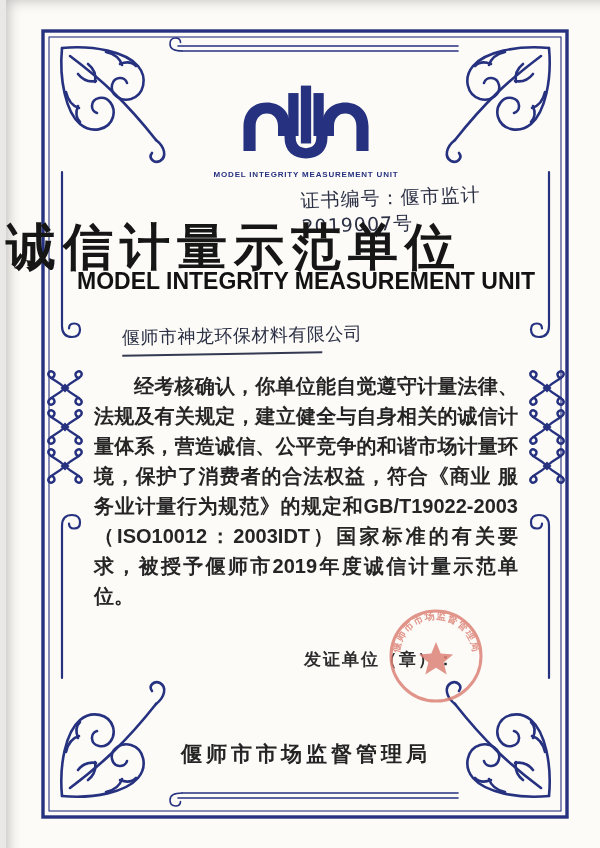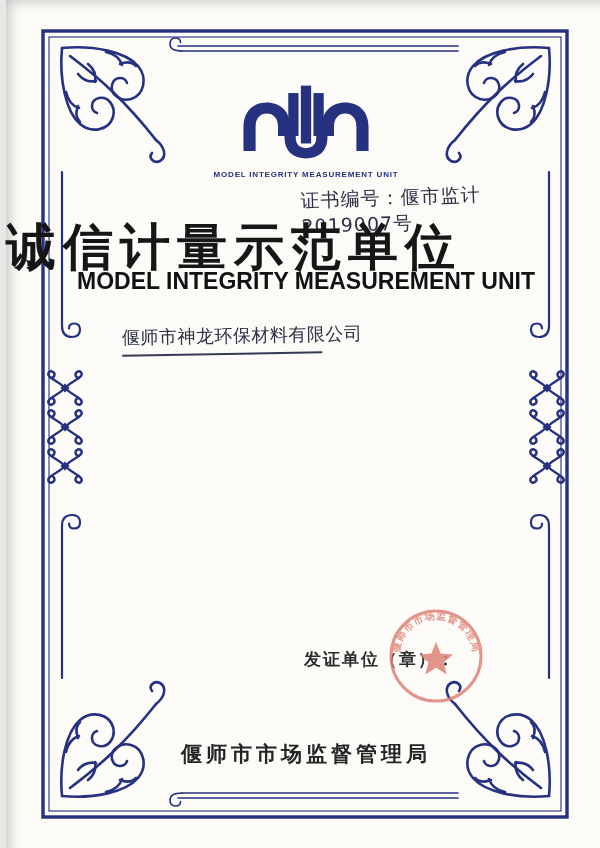--- a/index.html
+++ b/index.html
@@ -145,20 +145,21 @@
 
   <div class="cert-no">
     <span>证书编号：</span><span>偃市监计2019007号</span>
   </div>
 
   <div class="title">诚信计量示范单位</div>
   <div class="subtitle">MODEL INTEGRITY MEASUREMENT UNIT</div>
 
   <div class="recipient">偃师市神龙环保材料有限公司</div>
 
+  <div class="body-text">经考核确认，你单位能自觉遵守计量法律、法规及有关规定，建立健全与自身相关的诚信计量体系，营造诚信、公平竞争的和谐市场计量环境，保护了消费者的合法权益，符合《商业 服务业计量行为规范》的规定和GB/T19022-2003（ISO10012：2003IDT）国家标准的有关要求，被授予偃师市2019年度诚信计量示范单位。</div>
 
   <div class="issuer-row">发证单位（章）：</div>
 
   <svg class="seal" viewBox="0 0 100 100" aria-hidden="true">
     <defs>
       <path id="sealArc" d="M13,50 A37,37 0 0 1 87,50" fill="none"></path>
     </defs>
     <circle cx="50" cy="50" r="45" fill="none" stroke="#dd8376" stroke-width="3"></circle>
     <path d="M50,36 L54.7,47.6 L67.1,48.4 L57.6,56.4 L60.7,68.4 L50,61.8 L39.3,68.4 L42.4,56.4 L32.9,48.4 L45.3,47.6 Z" fill="#dd8376"></path>
     <text font-size="10" fill="#dd8376" letter-spacing="1" text-anchor="middle" font-weight="bold">

